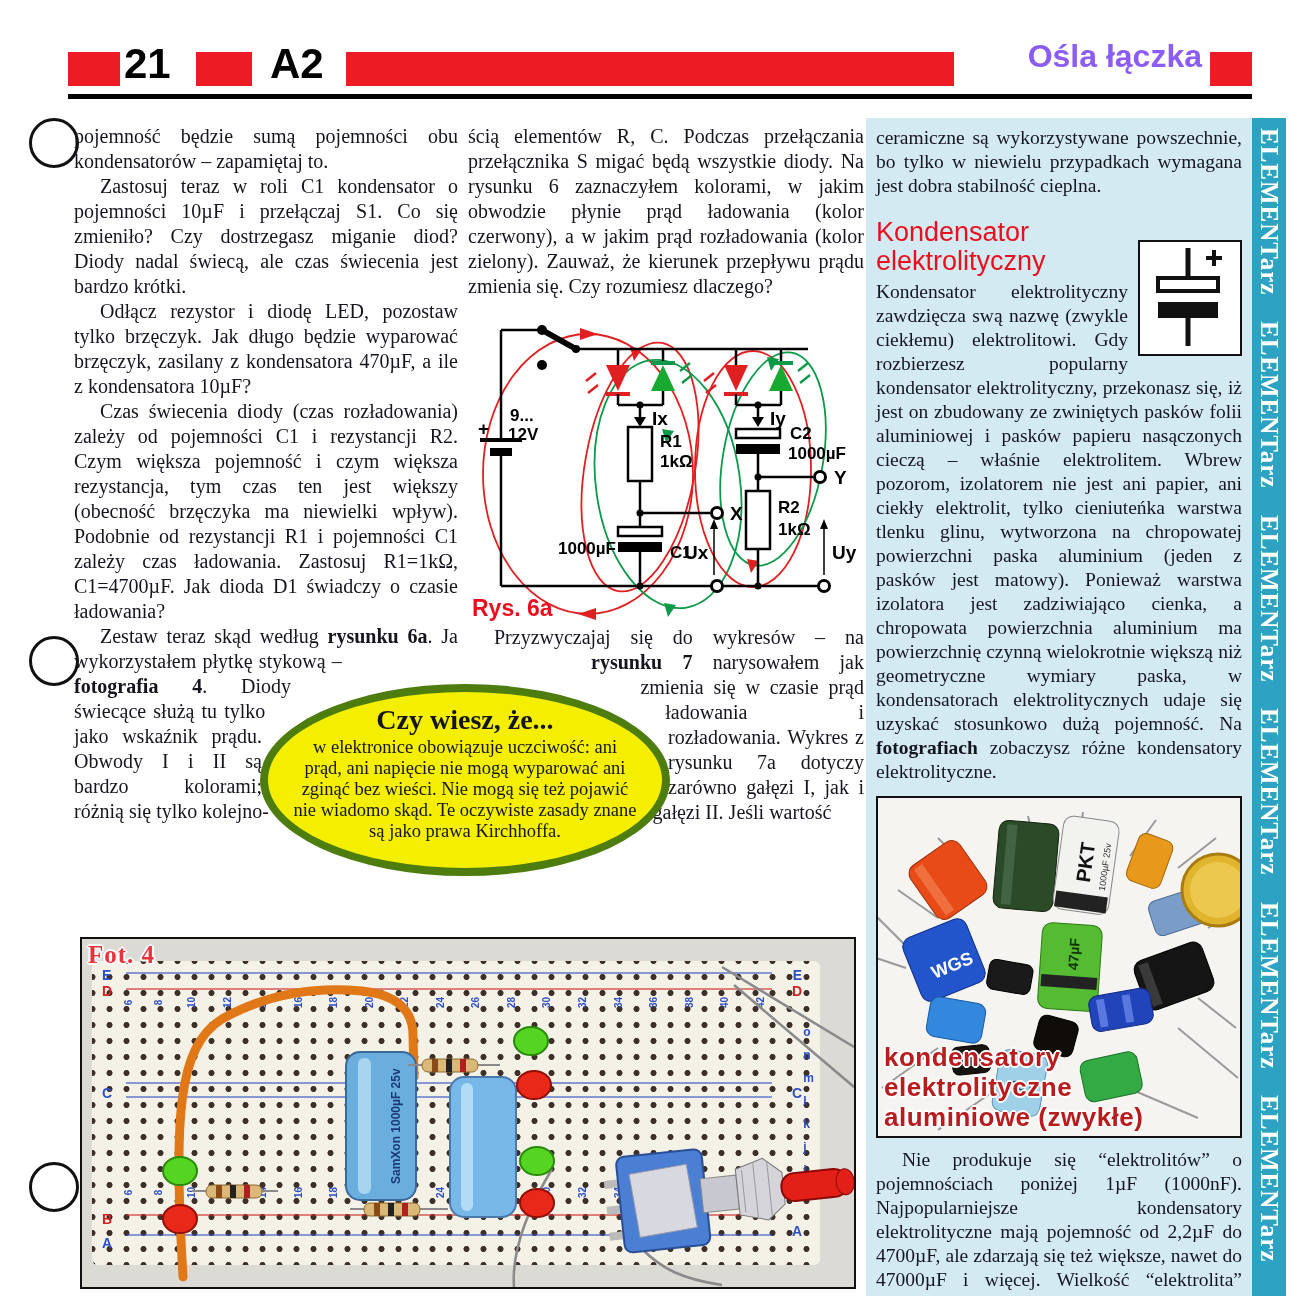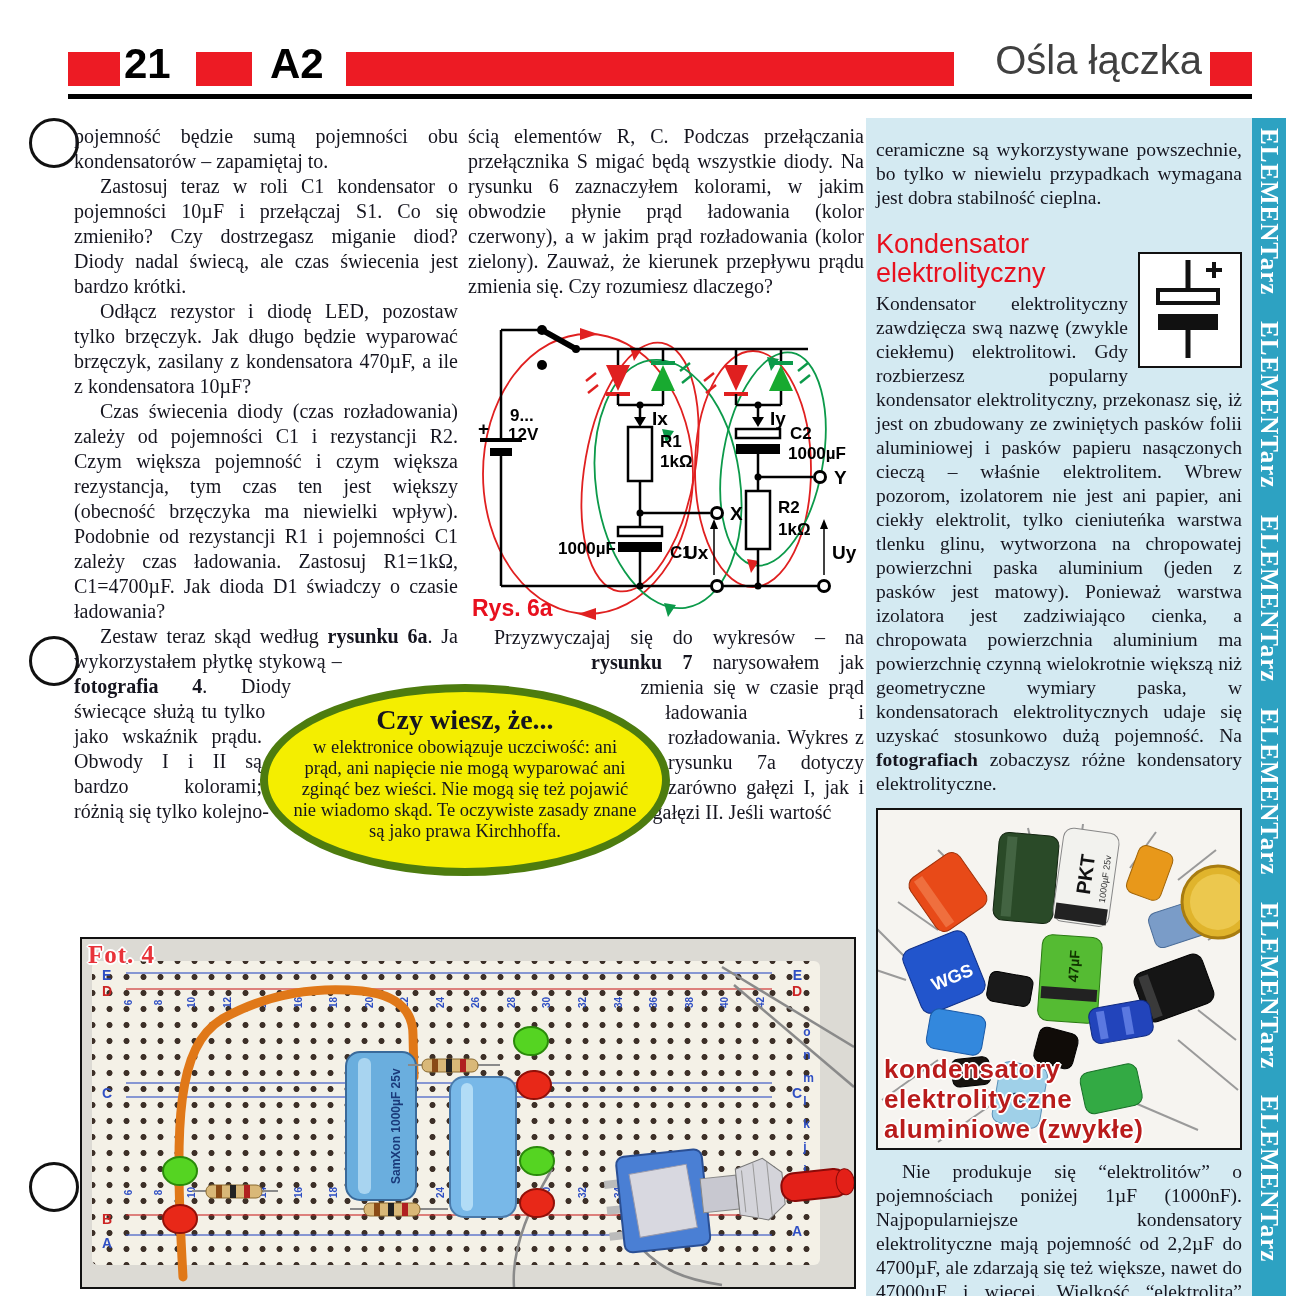--- a/index.html
+++ b/index.html
@@ -4,21 +4,21 @@
 <style>
   html,body{margin:0;padding:0;background:#fff;}
   .page{position:relative;width:1296px;height:1296px;background:#fff;overflow:hidden;
         font-family:"Liberation Serif",serif;color:#15151f;}
   
   .hdr-sq{position:absolute;background:#ed1b24;height:34px;}
   .hdr-num{position:absolute;top:40px;font-family:"Liberation Sans",sans-serif;
            font-weight:bold;font-size:42px;color:#000;}
   .hdr-bar{position:absolute;left:346px;top:52px;width:608px;height:34px;background:#ed1b24;}
   .hdr-title{position:absolute;left:950px;top:38px;width:252px;text-align:right;
-             font-family:"Liberation Sans",sans-serif;font-weight:normal;font-size:40px;color:#404040;}
+             font-family:"Liberation Sans",sans-serif;font-weight:bold;font-size:32px;color:#8b5cf6;}
   .hdr-rule{position:absolute;left:68px;top:94px;width:1184px;height:5px;background:#000;}
   
   .hole{position:absolute;left:29px;width:44px;height:44px;border:3px solid #111;
         border-radius:50%;background:#fff;}
   
   .col{position:absolute;text-align:justify;}
   .col1{left:74px;top:124px;width:384px;font-size:20px;line-height:25px;}
   .col2{left:468px;top:124px;width:396px;font-size:20px;line-height:25px;}
   .col  p{margin:0;}
   .indent{text-indent:26px;}
@@ -40,21 +40,21 @@
   .hollow{fill:#fff;stroke:#000;stroke-width:2.5;}
   .dot{fill:#000;}
   .term{fill:#fff;stroke:#000;stroke-width:3;}
   .loop-red{fill:none;stroke:#e02020;stroke-width:1.8;}
   .loop-grn{fill:none;stroke:#0c9a4a;stroke-width:1.8;}
   .clabel{font-family:"Liberation Sans",sans-serif;font-weight:bold;font-size:17px;fill:#000;}
   .clabel-big{font-family:"Liberation Sans",sans-serif;font-weight:bold;font-size:19px;fill:#000;}
   .rys{font-family:"Liberation Sans",sans-serif;font-weight:bold;font-size:23px;fill:#e8101e;}
   
   .col3{position:absolute;left:866px;top:118px;width:386px;height:1178px;background:#d4eaf2;
-        box-sizing:border-box;padding:20px 10px;text-align:justify;font-size:19.5px;line-height:24px;}
+        box-sizing:border-box;padding:8px 10px;text-align:justify;font-size:19.5px;line-height:24px;}
   .col3 p{margin:0;}
   .k-head{font-family:"Liberation Sans",sans-serif;font-weight:normal;font-size:27px;
           line-height:29px;color:#e8101e;margin:20px 0 4px 0;text-align:left;}
   .sym-box{float:right;width:100px;height:112px;background:#fff;border:2px solid #111;
            margin:22px 0 6px 10px;}
   .caps-photo{position:relative;width:366px;height:342px;margin:12px 0 10px 0;border:2px solid #111;
               background:#f6f4f0;box-sizing:border-box;}
   .photo-caption{position:absolute;left:6px;bottom:4px;font-family:"Liberation Sans",sans-serif;
       font-weight:bold;font-size:26px;line-height:30px;color:#b91c1c;letter-spacing:.5px;
       text-shadow:-2px 0 #fff,2px 0 #fff,0 -2px #fff,0 2px #fff,-1px -1px #fff,1px 1px #fff,-1px 1px #fff,1px -1px #fff;}

